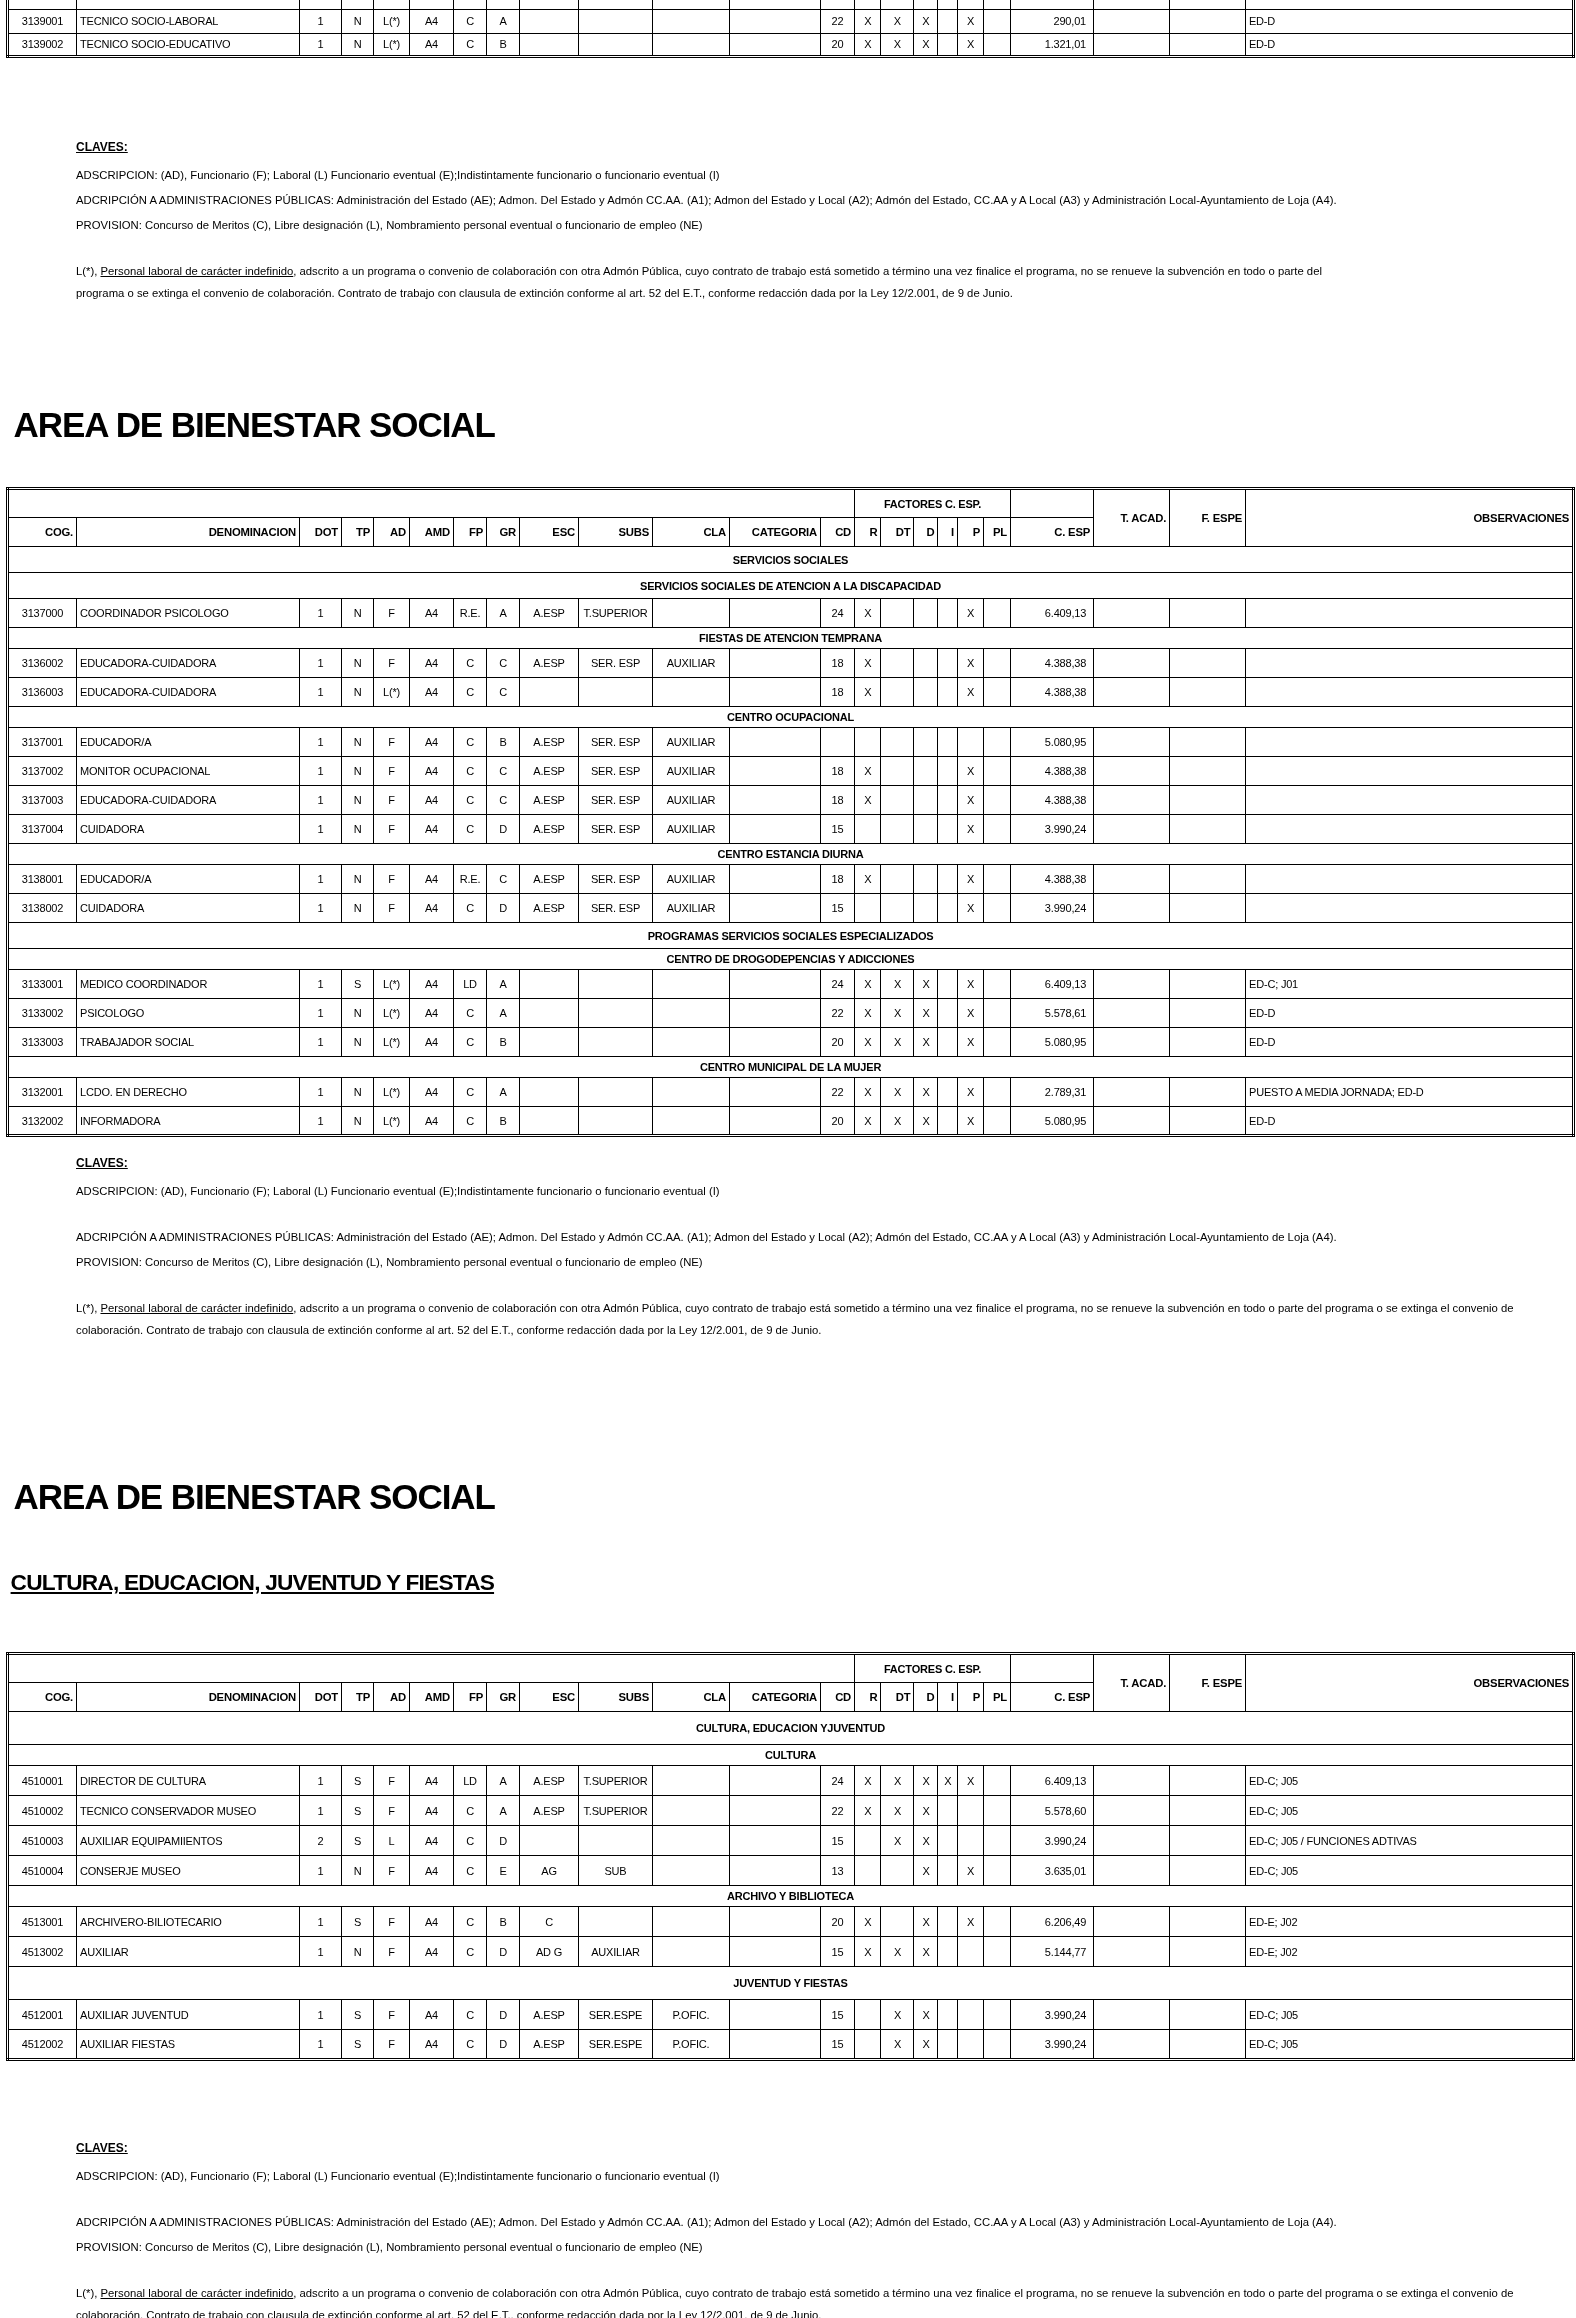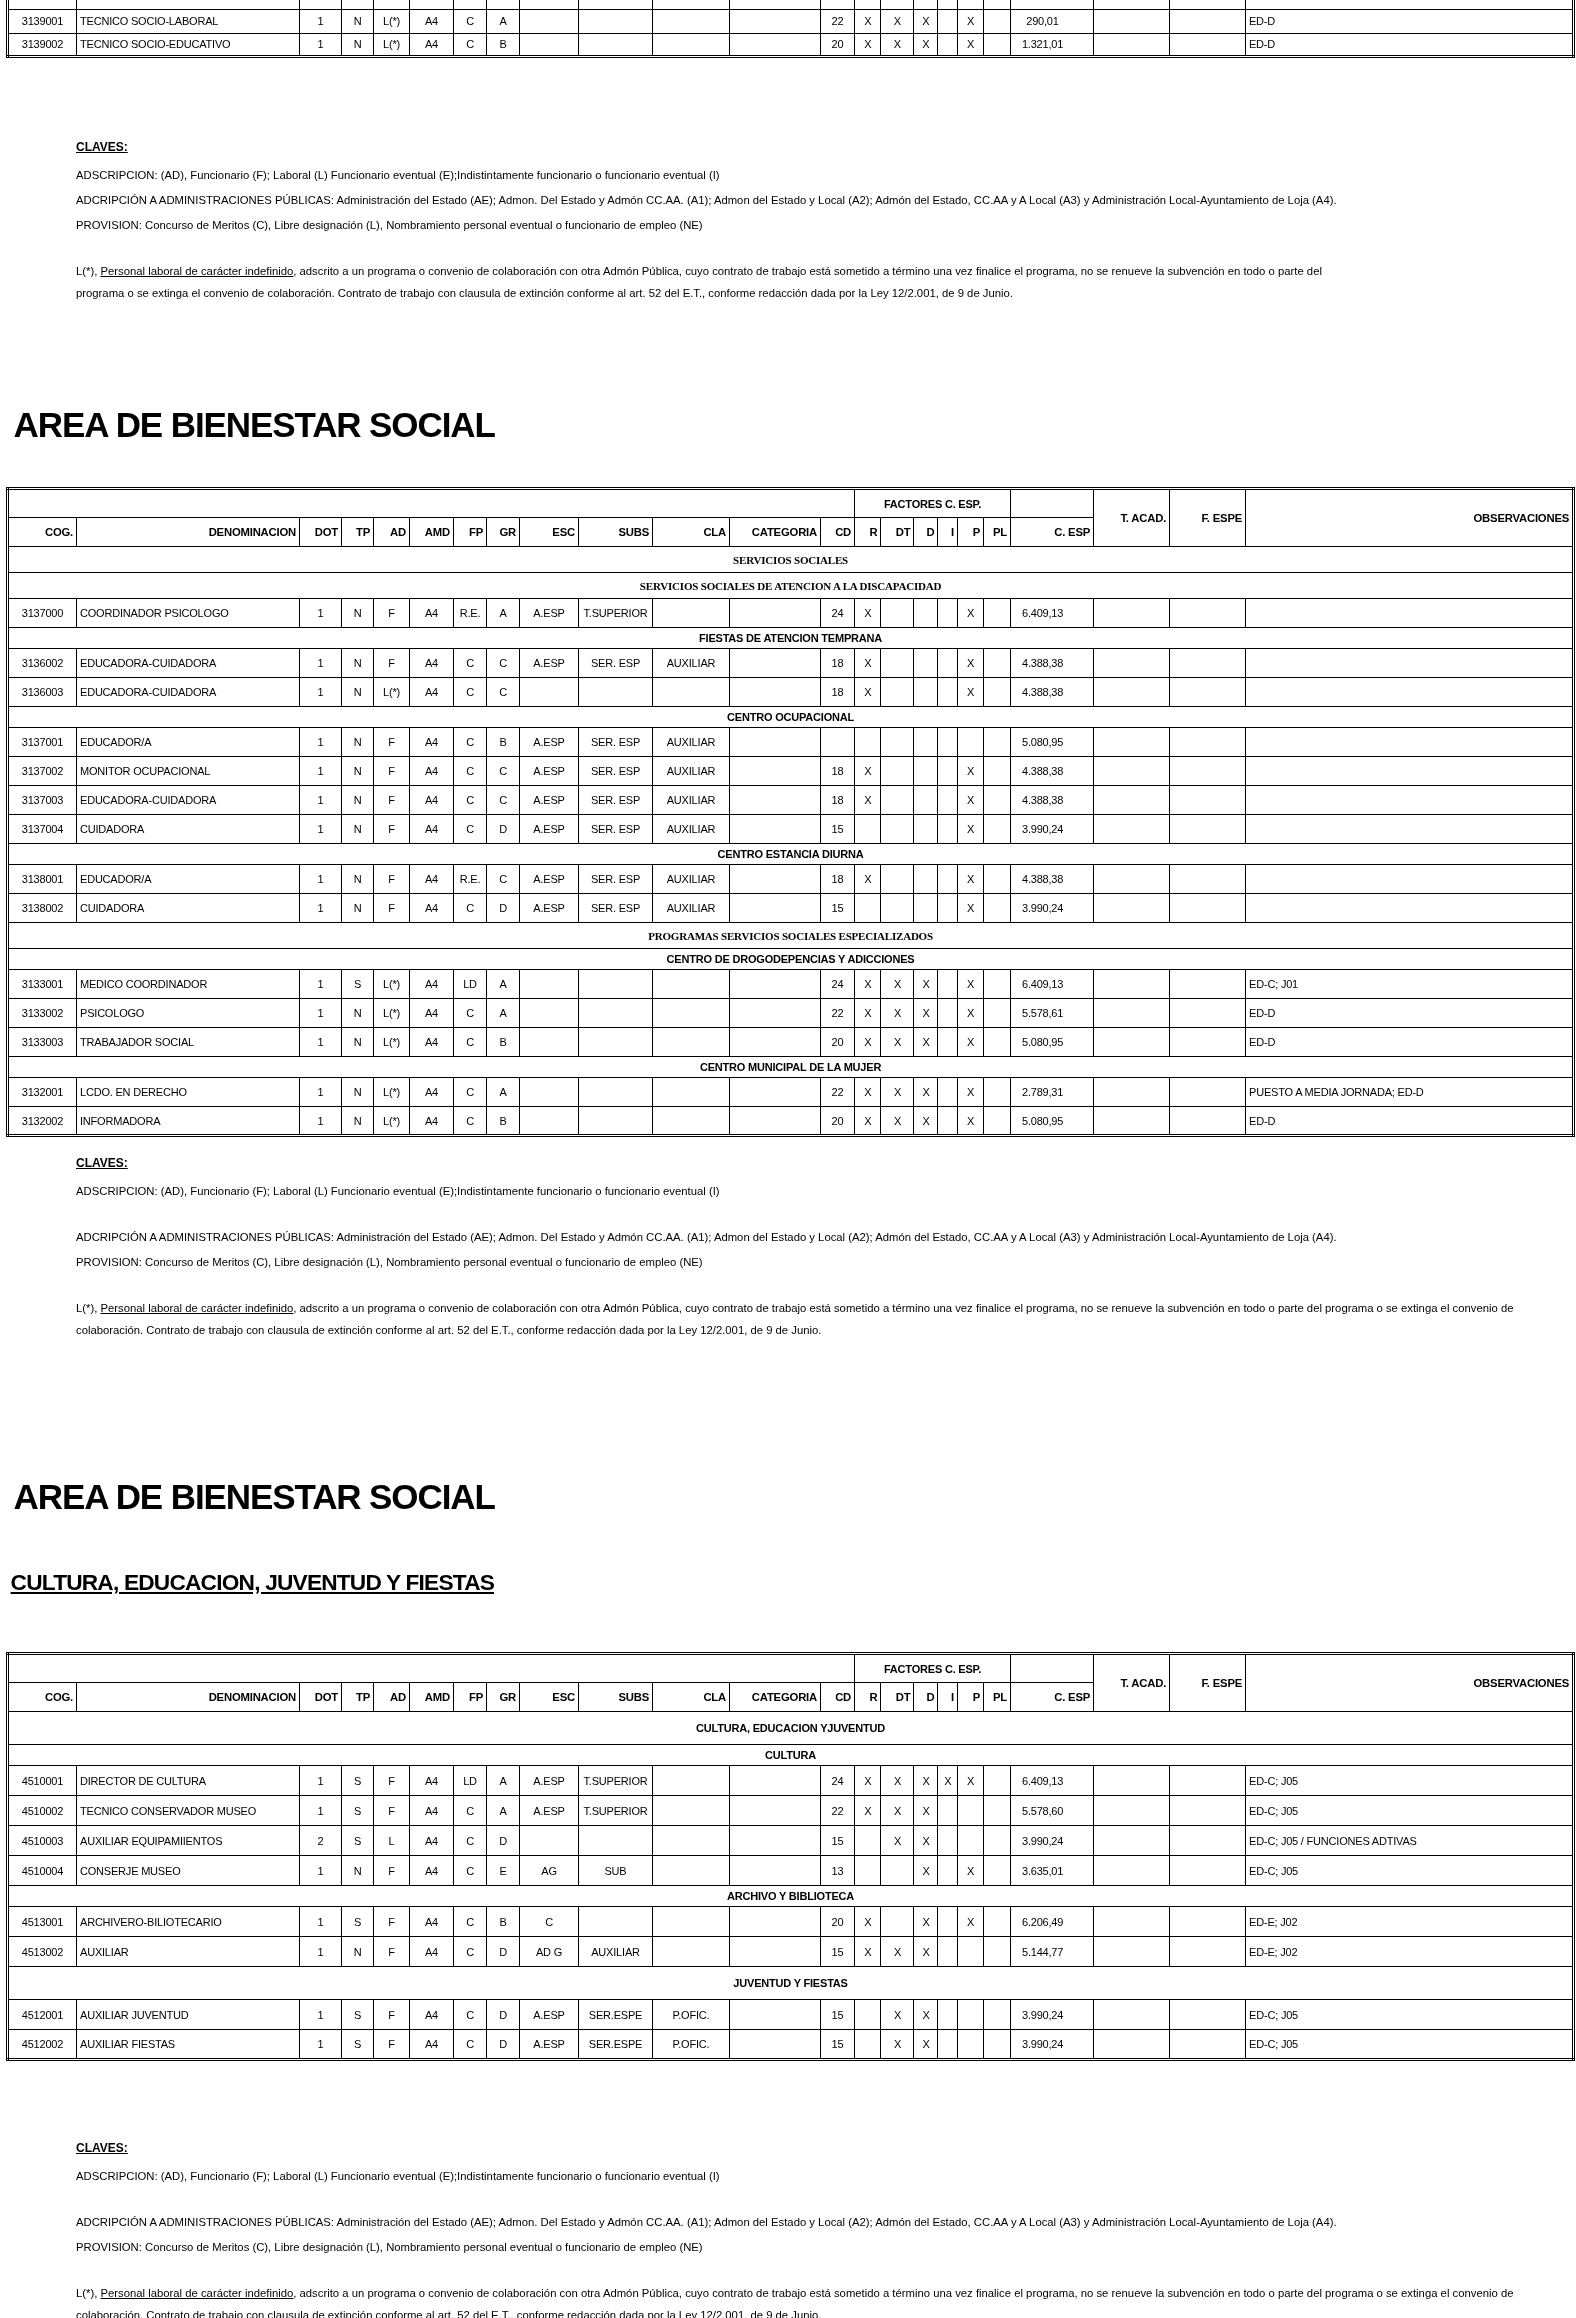--- a/index.html
+++ b/index.html
@@ -13,26 +13,26 @@
   .rpt th{font-weight:700;font-size:11.3px;text-align:right;}
   .rpt thead tr{height:29px;}
   tr.data td{height:29px;}
   #table1 tr.data td{height:23.4px;}
   #table3 tr.data td{height:30px;}
   .cut{border-top:none;}
   .cutrow td{height:9.8px;border-top:none;}
   .cut .secrow td{border-top:3px solid #000;}
   .sec{font-weight:700;text-align:center;}
   .sec-xl{font-size:20.4px;height:33px;letter-spacing:-0.8px;}
-  .sec-lg{font-size:16px;height:26px;letter-spacing:-0.4px;font-family:Liberation Serif, serif;}
+  .sec-lg{font-size:16px;height:26px;letter-spacing:-0.4px;}
   .sec-md{font-size:13px;height:21px;}
   .sec-sm{font-size:10.6px;height:21px;}
   td.l{text-align:left;}
   td.c{text-align:center;}
-  td.r{text-align:center;padding-right:22px;margin-left:48px;}
+  td.r{text-align:right;padding-right:7px;margin-left:48px;}
   .fact{font-weight:700;text-align:center;font-size:11.3px;}
 
   
   .area{font-size:35px;font-weight:700;letter-spacing:-1.1px;margin:0;white-space:nowrap;text-align:right;}
   .subarea{font-size:22.7px;font-weight:700;letter-spacing:-0.8px;margin:0;white-space:nowrap;}
 
   
   .claves{font-size:11.3px;line-height:1.95;}
   .claves .t{font-weight:700;text-decoration:underline;font-size:12px;margin:0 0 4.5px 0;}
   .claves p{margin:3px 0;}

